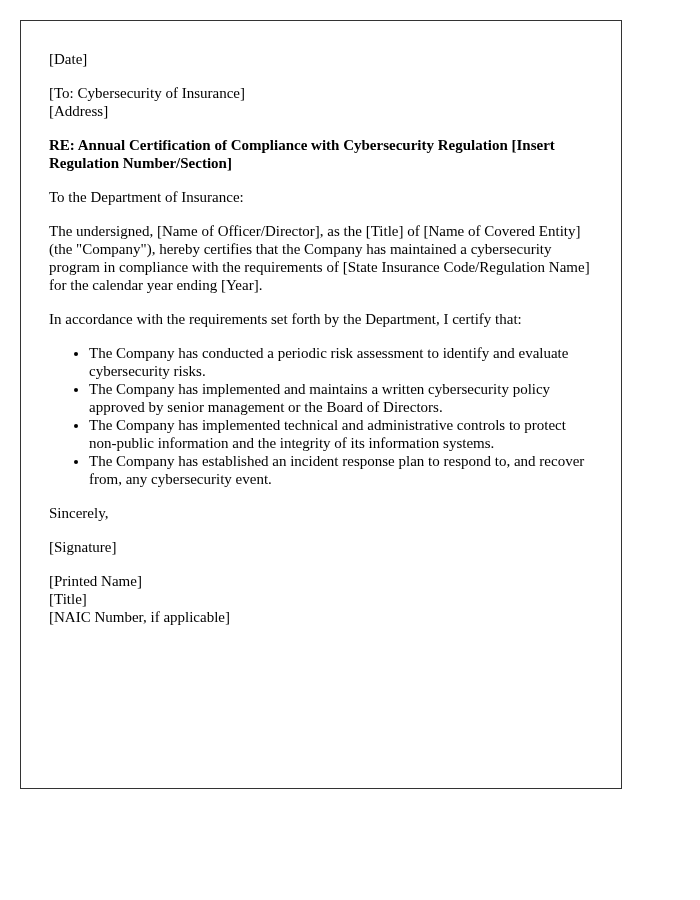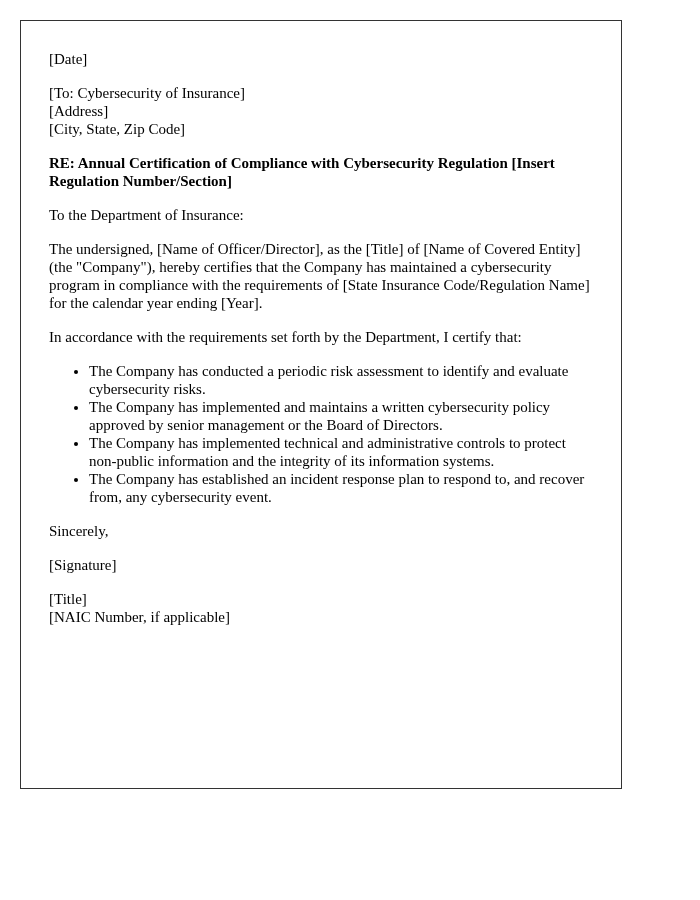--- a/index.html
+++ b/index.html
@@ -54,21 +54,20 @@
 
 <div class="letter">
 
   <div class="block">
     <span class="line">[Date]</span>
   </div>
 
   <div class="block">
     <span class="line">[To: Cybersecurity of Insurance]</span>
     <span class="line">[Address]</span>
-    <span class="line">[City, State, Zip Code]</span>
   </div>
 
   <p class="subject">RE: Annual Certification of Compliance with Cybersecurity Regulation [Insert Regulation Number/Section]</p>
 
   <p>To the Department of Insurance:</p>
 
   <p>The undersigned, [Name of Officer/Director], as the [Title] of [Name of Covered Entity] (the "Company"), hereby certifies that the Company has maintained a cybersecurity program in compliance with the requirements of [State Insurance Code/Regulation Name] for the calendar year ending [Year].</p>
 
   <p>In accordance with the requirements set forth by the Department, I certify that:</p>
 
@@ -78,17 +77,18 @@
     <li>The Company has implemented technical and administrative controls to protect non-public information and the integrity of its information systems.</li>
     <li>The Company has established an incident response plan to respond to, and recover from, any cybersecurity event.</li>
   </ul>
 
 
   <p>Sincerely,</p>
 
   <p>[Signature]</p>
 
   <div class="block">
+    <span class="line">[Printed Name]</span>
     <span class="line">[Title]</span>
     <span class="line">[NAIC Number, if applicable]</span>
   </div>
 
 </div>
 
 </body></html>

